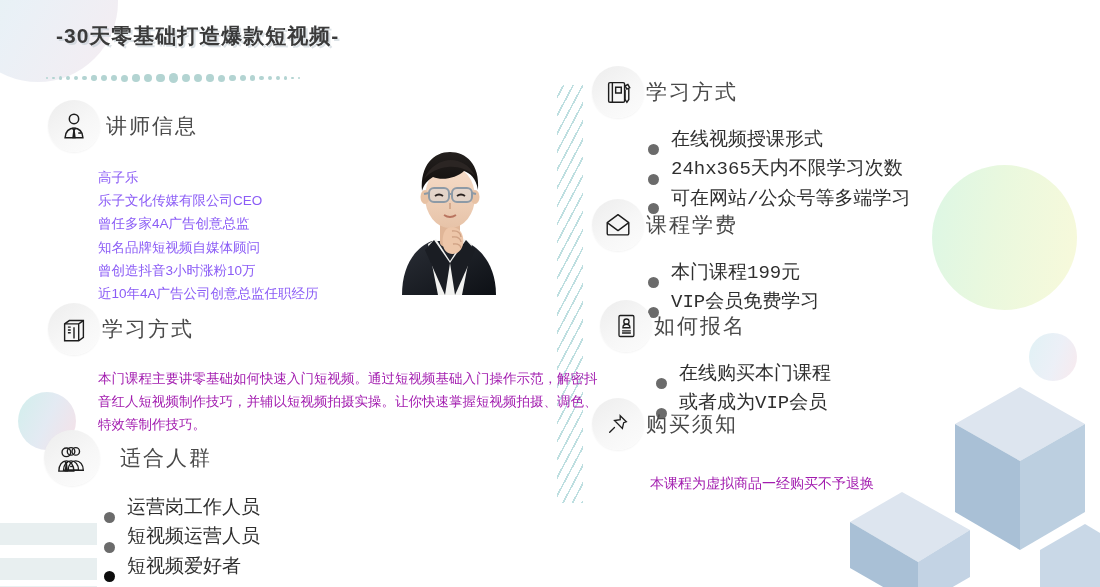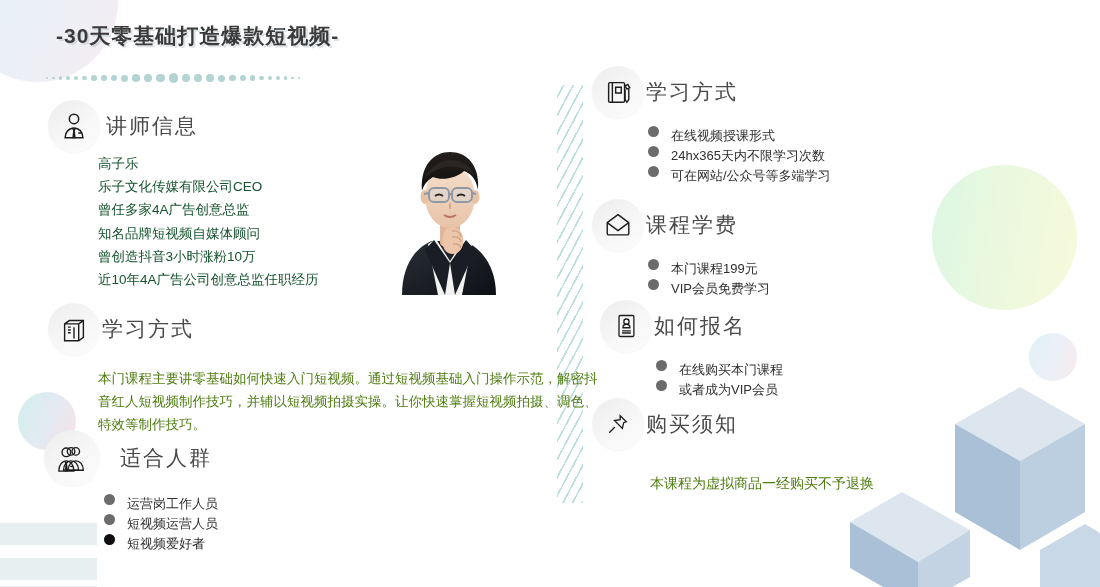--- a/index.html
+++ b/index.html
@@ -72,32 +72,32 @@
   .sec-head{display:flex;align-items:center;gap:2px;text-align:right;}
   .icon-circle{
     width:52px;height:52px;border-radius:50%;flex:0 0 52px;
     background:linear-gradient(145deg,#ededed 0%,#f7f7f7 55%,#fcfcfc 100%);
     display:flex;align-items:center;justify-content:center;
     box-shadow:0 1px 2px rgba(0,0,0,.05);
   }
   .icon-circle svg{display:block;}
   .sec-title{font-size:21px;color:#4a4a4a;letter-spacing:2px;font-weight:normal;}
 
-  .sec-body{font-size:13.5px;color:#4d7c0f;line-height:1.58;}
+  .sec-body{font-size:13.5px;color:#a21caf;line-height:1.58;}
 
   
   ul.bullets{list-style:none;margin:0;padding:0;}
-  ul.bullets li{display:flex;align-items:flex-start;gap:12px;line-height:1.55;font-size:13px;color:#2f2f2f;}
+  ul.bullets li{display:flex;align-items:flex-end;gap:12px;line-height:1.55;font-size:19px;color:#2f2f2f;font-family:Liberation Mono, monospace;}
   ul.bullets li .bl{width:11px;height:11px;border-radius:50%;background:#6b6b6b;flex:0 0 11px;}
   ul.bullets li.dark .bl{background:#0d0d0d;}
 
   
   #sec-instructor{left:48px;top:100px;}
   #sec-instructor .sec-title{margin-left:4px;}
-  .instructor-lines{margin-left:50px;font-size:13.5px;line-height:1.72;color:#14532d;}
+  .instructor-lines{margin-left:50px;margin-top:14px;font-size:13.5px;line-height:1.72;color:#8b5cf6;}
   .instructor-lines div{white-space:nowrap;}
 
   .portrait{position:absolute;left:388px;top:127px;width:124px;height:168px;}
 
   #sec-course{left:48px;top:303px;}
   #sec-course .sec-body{margin-left:50px;margin-top:12px;width:500px;line-height:1.72;}
 
   #sec-audience{left:44px;top:430px;}
   #sec-audience .icon-circle{width:56px;height:56px;flex:0 0 56px;}
   #sec-audience .sec-title{margin-left:18px;}

